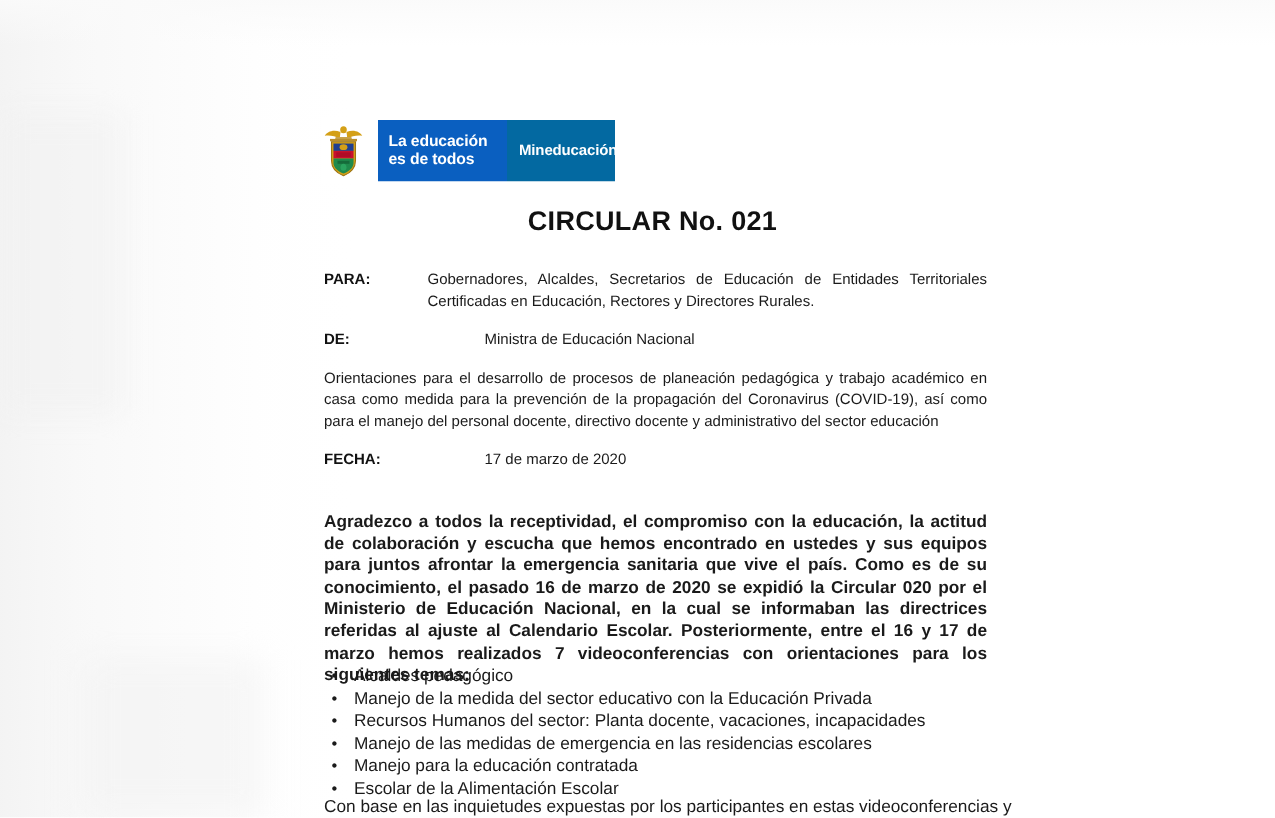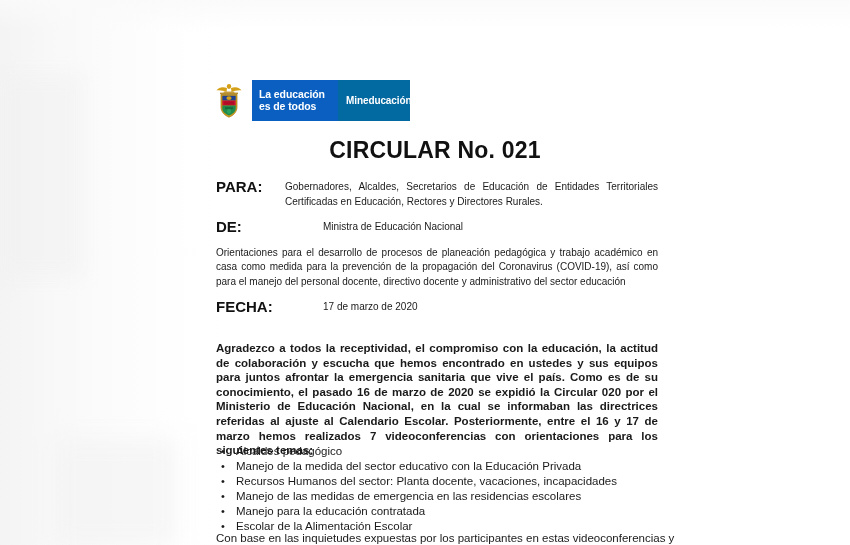--- a/index.html
+++ b/index.html
@@ -124,21 +124,21 @@
     letter-spacing: -0.1px;
   }
 
   
   .doc-title {
     position: absolute;
     left: 0;
     top: 137px;
     width: 850px;
     text-align: center;
-    font-size: 23px;
+    font-size: 18px;
     font-weight: bold;
     color: #111111;
     letter-spacing: 0.2px;
   }
   .doc-title .inner {
     display: inline-block;
     margin-left: 20px;
   }
 
   
@@ -147,21 +147,21 @@
     left: 216px;
     top: 180px;
     width: 442px;
   }
   .field-row {
     display: flex;
     margin-bottom: 11px;
   }
   .field-label {
     flex: 0 0 69px;
-    font-size: 15px;
+    font-size: 10px;
     font-weight: bold;
     color: #111111;
     line-height: 14.5px;
   }
   .field-value {
     flex: 1 1 auto;
     font-size: 10px;
     color: #1a1a1a;
     line-height: 14.5px;
     text-align: justify;

